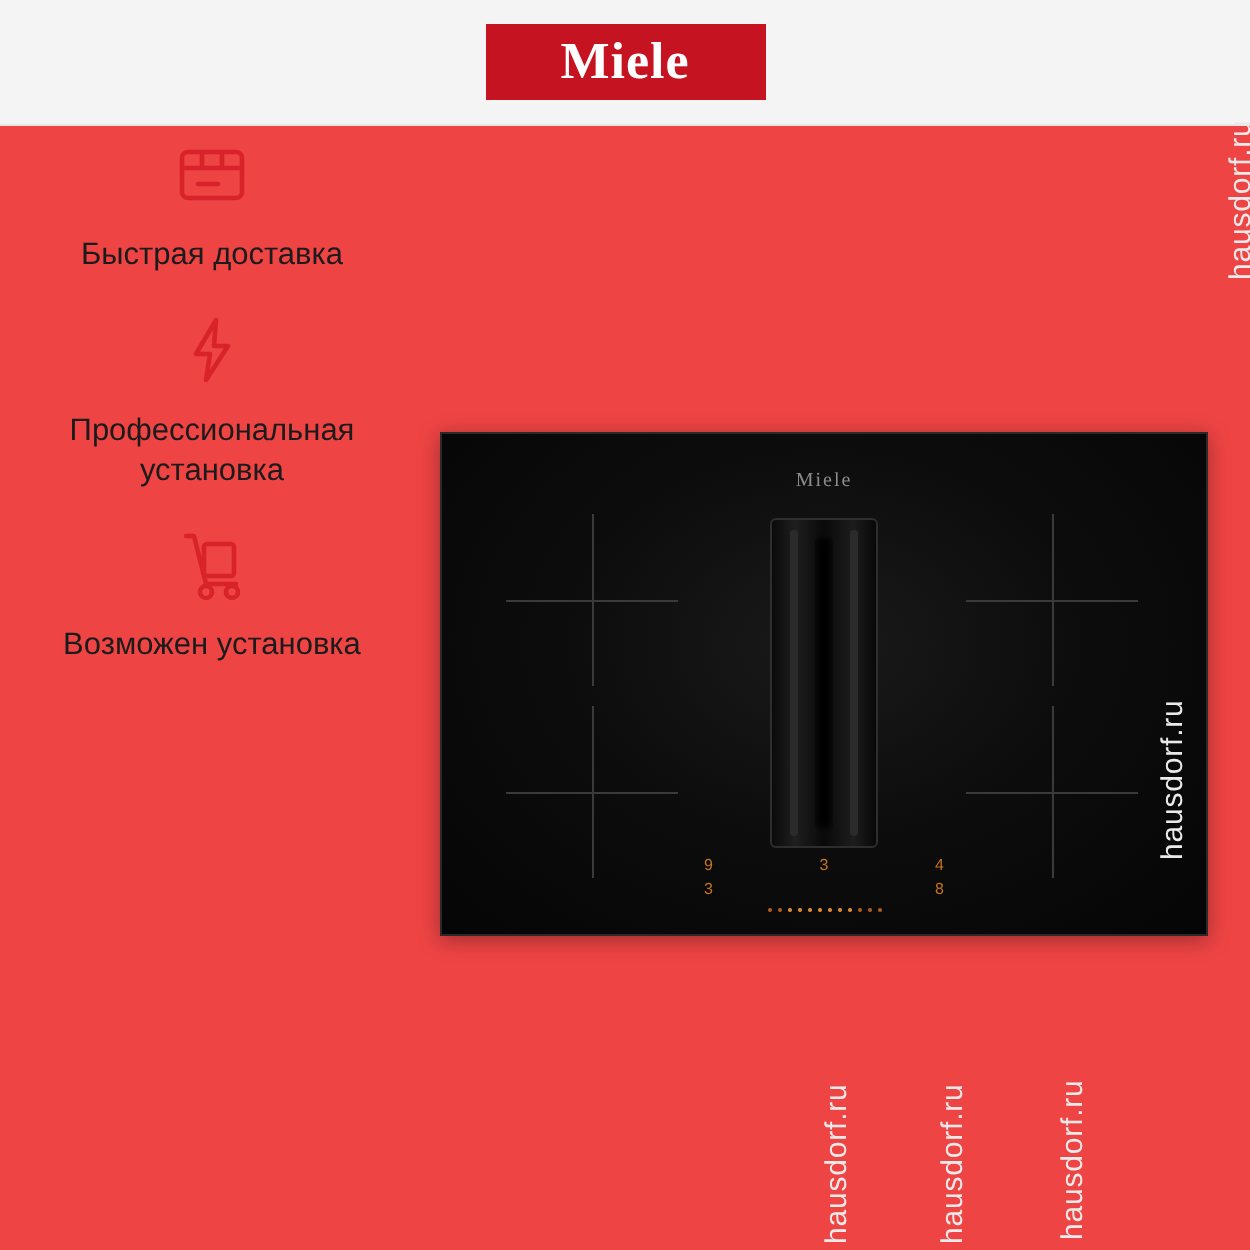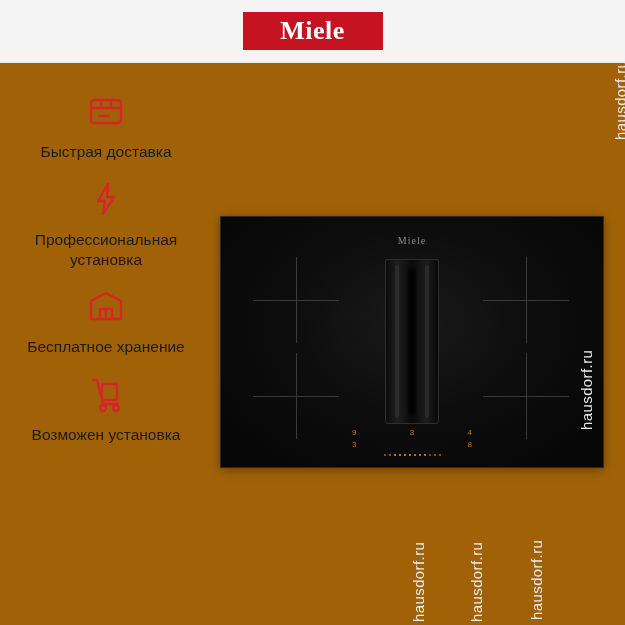--- a/index.html
+++ b/index.html
@@ -10,21 +10,21 @@
     width: 625px;
     height: 625px;
     background: #ffffff;
     font-family: "Liberation Sans", sans-serif;
     overflow: hidden;
   }
   .page {
     position: relative;
     width: 625px;
     height: 625px;
-    background: #a16207;
+    background: #ef4444;
     box-sizing: border-box;
   }
 
   
   .header {
     position: absolute;
     left: 0;
     top: 0;
     width: 625px;
     height: 62px;
@@ -47,21 +47,21 @@
     font-family: "Liberation Serif", serif;
     font-size: 26px;
     font-weight: bold;
     letter-spacing: 0.5px;
   }
 
   
   .features {
     position: absolute;
     left: 0;
-    top: 88px;
+    top: 64px;
     width: 212px;
     display: flex;
     flex-direction: column;
     align-items: center;
   }
   .feature {
     width: 212px;
     display: flex;
     flex-direction: column;
     align-items: center;
@@ -243,30 +243,20 @@
 
     <div class="feature">
       <div class="feature-icon">
         <svg width="42" height="42" viewBox="0 0 42 42" fill="none" stroke="#d8232a" stroke-width="2.3" stroke-linejoin="round" stroke-linecap="round">
           <path d="M23 6 L13 23 L20 23 L18 36 L29 19 L22 19 Z"></path>
         </svg>
       </div>
       <div class="feature-label">Профессиональная установка</div>
     </div>
 
-    <div class="feature">
-      <div class="feature-icon">
-        <svg width="42" height="42" viewBox="0 0 42 42" fill="none" stroke="#d8232a" stroke-width="2.3" stroke-linejoin="round" stroke-linecap="round">
-          <path d="M6 34 V16 L21 8 L36 16 V34 Z"></path>
-          <path d="M15 34 V24 H27 V34"></path>
-          <line x1="21" y1="24" x2="21" y2="34"></line>
-        </svg>
-      </div>
-      <div class="feature-label">Бесплатное хранение</div>
-    </div>
 
     <div class="feature">
       <div class="feature-icon">
         <svg width="42" height="42" viewBox="0 0 42 42" fill="none" stroke="#d8232a" stroke-width="2.3" stroke-linejoin="round" stroke-linecap="round">
           <path d="M8 7 L12 7 L18 31"></path>
           <rect x="17" y="11" width="15" height="16" rx="1.5"></rect>
           <circle cx="18" cy="35" r="3"></circle>
           <circle cx="31" cy="35" r="3"></circle>
           <line x1="18" y1="31" x2="33" y2="31"></line>
         </svg>

